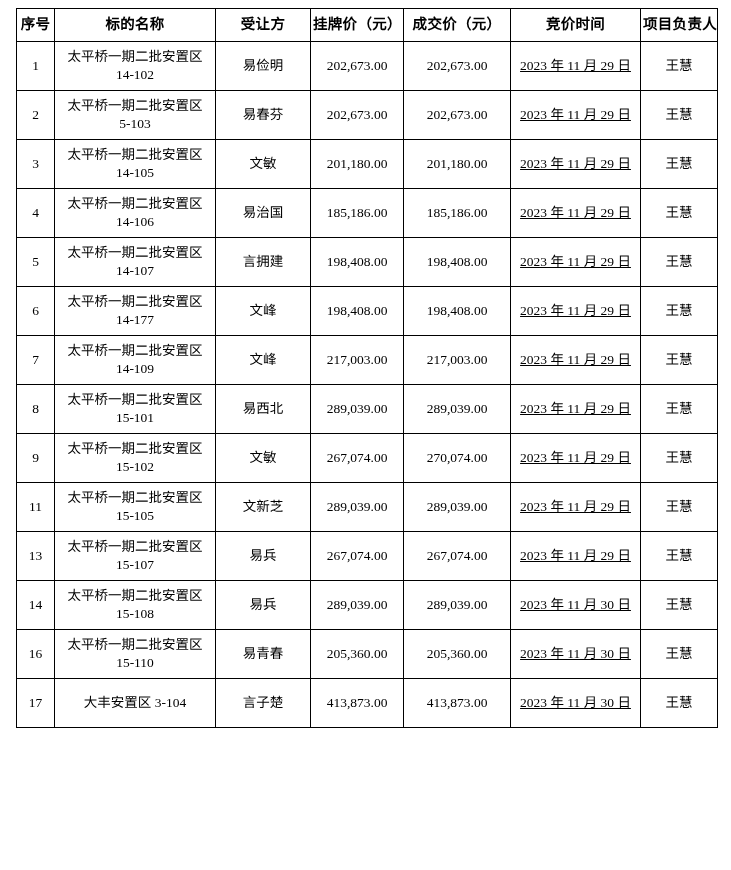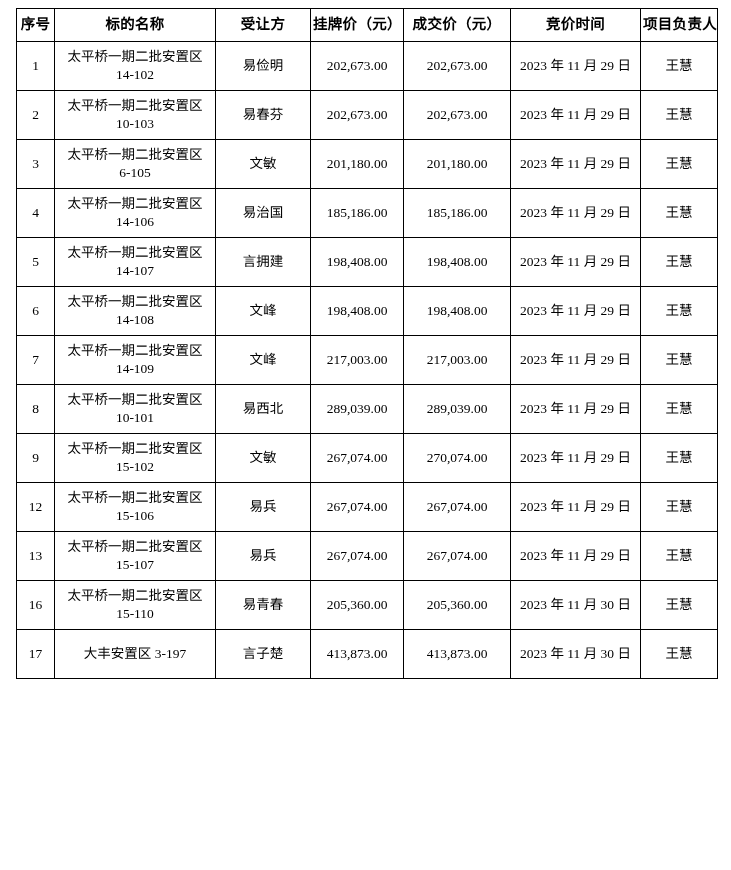--- a/index.html
+++ b/index.html
@@ -90,20 +90,21 @@
 
   td.cell-buyer,
   td.cell-owner {
     font-size: 13.5px;
     white-space: nowrap;
   }
 
   td.cell-time {
     font-size: 13.5px;
     white-space: nowrap;
+    text-decoration: underline;
   }
 
   td.cell-listing,
   td.cell-deal {
     font-size: 13.5px;
     white-space: nowrap;
     margin-left: 41px;
   }
 </style>
 </head>
@@ -142,33 +143,33 @@
             <td class="cell-buyer">易俭明</td>
             <td class="cell-listing">202,673.00</td>
             <td class="cell-deal">202,673.00</td>
             <td class="cell-time">2023 年 11 月 29 日</td>
             <td class="cell-owner">王慧</td>
           </tr>
           <tr>
             <td class="cell-index">2</td>
             <td class="cell-name">
               <span class="name-line name-line-1">太平桥一期二批安置区</span>
-              <span class="name-line name-line-2">10-103</span>
+              <span class="name-line name-line-2">5-103</span>
             </td>
             <td class="cell-buyer">易春芬</td>
             <td class="cell-listing">202,673.00</td>
             <td class="cell-deal">202,673.00</td>
             <td class="cell-time">2023 年 11 月 29 日</td>
             <td class="cell-owner">王慧</td>
           </tr>
           <tr>
             <td class="cell-index">3</td>
             <td class="cell-name">
               <span class="name-line name-line-1">太平桥一期二批安置区</span>
-              <span class="name-line name-line-2">6-105</span>
+              <span class="name-line name-line-2">14-105</span>
             </td>
             <td class="cell-buyer">文敏</td>
             <td class="cell-listing">201,180.00</td>
             <td class="cell-deal">201,180.00</td>
             <td class="cell-time">2023 年 11 月 29 日</td>
             <td class="cell-owner">王慧</td>
           </tr>
           <tr>
             <td class="cell-index">4</td>
             <td class="cell-name">
@@ -190,21 +191,21 @@
             <td class="cell-buyer">言拥建</td>
             <td class="cell-listing">198,408.00</td>
             <td class="cell-deal">198,408.00</td>
             <td class="cell-time">2023 年 11 月 29 日</td>
             <td class="cell-owner">王慧</td>
           </tr>
           <tr>
             <td class="cell-index">6</td>
             <td class="cell-name">
               <span class="name-line name-line-1">太平桥一期二批安置区</span>
-              <span class="name-line name-line-2">14-108</span>
+              <span class="name-line name-line-2">14-177</span>
             </td>
             <td class="cell-buyer">文峰</td>
             <td class="cell-listing">198,408.00</td>
             <td class="cell-deal">198,408.00</td>
             <td class="cell-time">2023 年 11 月 29 日</td>
             <td class="cell-owner">王慧</td>
           </tr>
           <tr>
             <td class="cell-index">7</td>
             <td class="cell-name">
@@ -214,80 +215,92 @@
             <td class="cell-buyer">文峰</td>
             <td class="cell-listing">217,003.00</td>
             <td class="cell-deal">217,003.00</td>
             <td class="cell-time">2023 年 11 月 29 日</td>
             <td class="cell-owner">王慧</td>
           </tr>
           <tr>
             <td class="cell-index">8</td>
             <td class="cell-name">
               <span class="name-line name-line-1">太平桥一期二批安置区</span>
-              <span class="name-line name-line-2">10-101</span>
+              <span class="name-line name-line-2">15-101</span>
             </td>
             <td class="cell-buyer">易西北</td>
             <td class="cell-listing">289,039.00</td>
             <td class="cell-deal">289,039.00</td>
             <td class="cell-time">2023 年 11 月 29 日</td>
             <td class="cell-owner">王慧</td>
           </tr>
           <tr>
             <td class="cell-index">9</td>
             <td class="cell-name">
               <span class="name-line name-line-1">太平桥一期二批安置区</span>
               <span class="name-line name-line-2">15-102</span>
             </td>
             <td class="cell-buyer">文敏</td>
             <td class="cell-listing">267,074.00</td>
             <td class="cell-deal">270,074.00</td>
             <td class="cell-time">2023 年 11 月 29 日</td>
             <td class="cell-owner">王慧</td>
           </tr>
           <tr>
-            <td class="cell-index">12</td>
-            <td class="cell-name">
-              <span class="name-line name-line-1">太平桥一期二批安置区</span>
-              <span class="name-line name-line-2">15-106</span>
+            <td class="cell-index">11</td>
+            <td class="cell-name">
+              <span class="name-line name-line-1">太平桥一期二批安置区</span>
+              <span class="name-line name-line-2">15-105</span>
+            </td>
+            <td class="cell-buyer">文新芝</td>
+            <td class="cell-listing">289,039.00</td>
+            <td class="cell-deal">289,039.00</td>
+            <td class="cell-time">2023 年 11 月 29 日</td>
+            <td class="cell-owner">王慧</td>
+          </tr>
+          <tr>
+            <td class="cell-index">13</td>
+            <td class="cell-name">
+              <span class="name-line name-line-1">太平桥一期二批安置区</span>
+              <span class="name-line name-line-2">15-107</span>
             </td>
             <td class="cell-buyer">易兵</td>
             <td class="cell-listing">267,074.00</td>
             <td class="cell-deal">267,074.00</td>
             <td class="cell-time">2023 年 11 月 29 日</td>
             <td class="cell-owner">王慧</td>
           </tr>
           <tr>
-            <td class="cell-index">13</td>
-            <td class="cell-name">
-              <span class="name-line name-line-1">太平桥一期二批安置区</span>
-              <span class="name-line name-line-2">15-107</span>
+            <td class="cell-index">14</td>
+            <td class="cell-name">
+              <span class="name-line name-line-1">太平桥一期二批安置区</span>
+              <span class="name-line name-line-2">15-108</span>
             </td>
             <td class="cell-buyer">易兵</td>
-            <td class="cell-listing">267,074.00</td>
-            <td class="cell-deal">267,074.00</td>
-            <td class="cell-time">2023 年 11 月 29 日</td>
+            <td class="cell-listing">289,039.00</td>
+            <td class="cell-deal">289,039.00</td>
+            <td class="cell-time">2023 年 11 月 30 日</td>
             <td class="cell-owner">王慧</td>
           </tr>
           <tr>
             <td class="cell-index">16</td>
             <td class="cell-name">
               <span class="name-line name-line-1">太平桥一期二批安置区</span>
               <span class="name-line name-line-2">15-110</span>
             </td>
             <td class="cell-buyer">易青春</td>
             <td class="cell-listing">205,360.00</td>
             <td class="cell-deal">205,360.00</td>
             <td class="cell-time">2023 年 11 月 30 日</td>
             <td class="cell-owner">王慧</td>
           </tr>
           <tr>
             <td class="cell-index">17</td>
             <td class="cell-name single-line">
-              <span class="name-line name-line-1">大丰安置区 3-197</span>
+              <span class="name-line name-line-1">大丰安置区 3-104</span>
             </td>
             <td class="cell-buyer">言子楚</td>
             <td class="cell-listing">413,873.00</td>
             <td class="cell-deal">413,873.00</td>
             <td class="cell-time">2023 年 11 月 30 日</td>
             <td class="cell-owner">王慧</td>
           </tr>
         </tbody>
     </table>
   </div>

